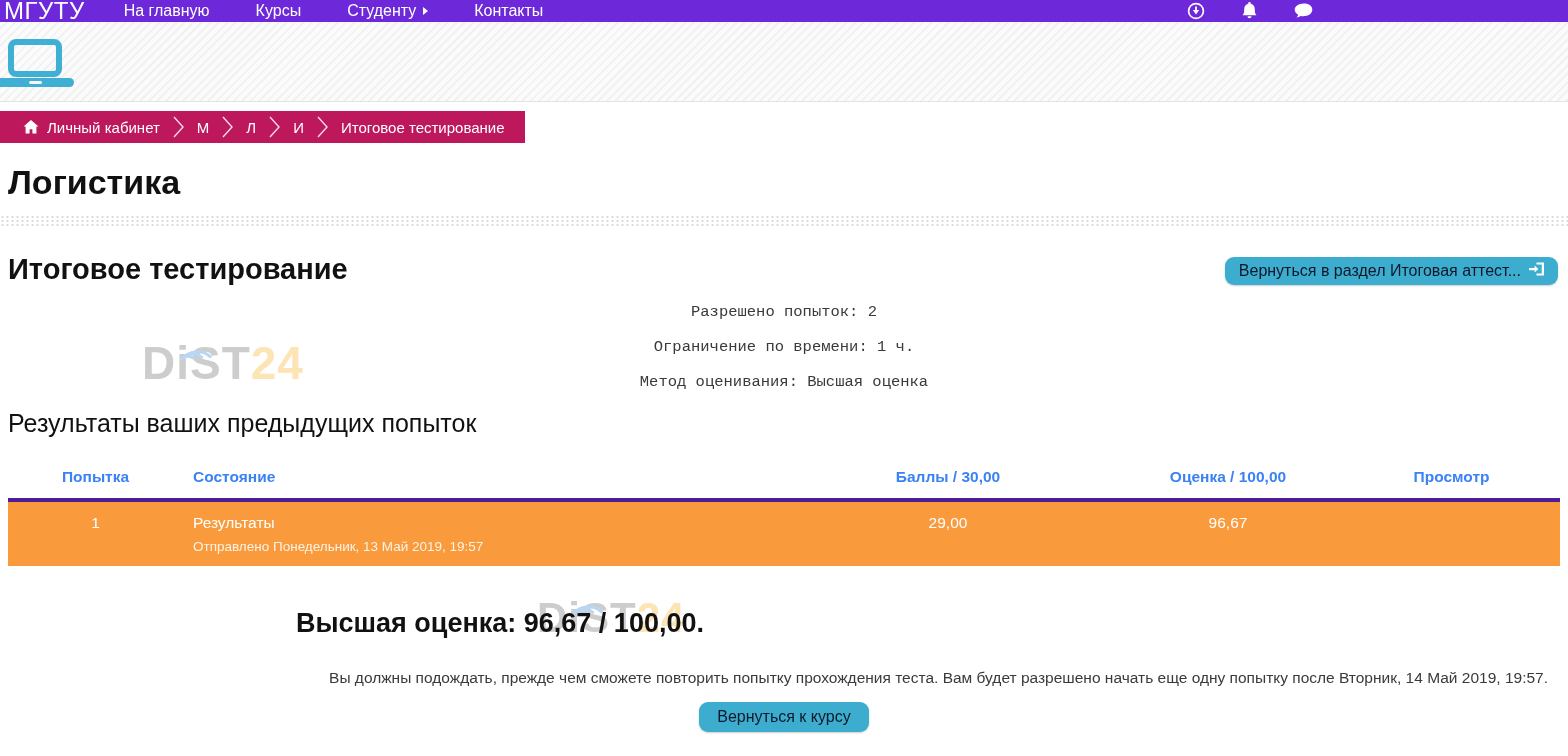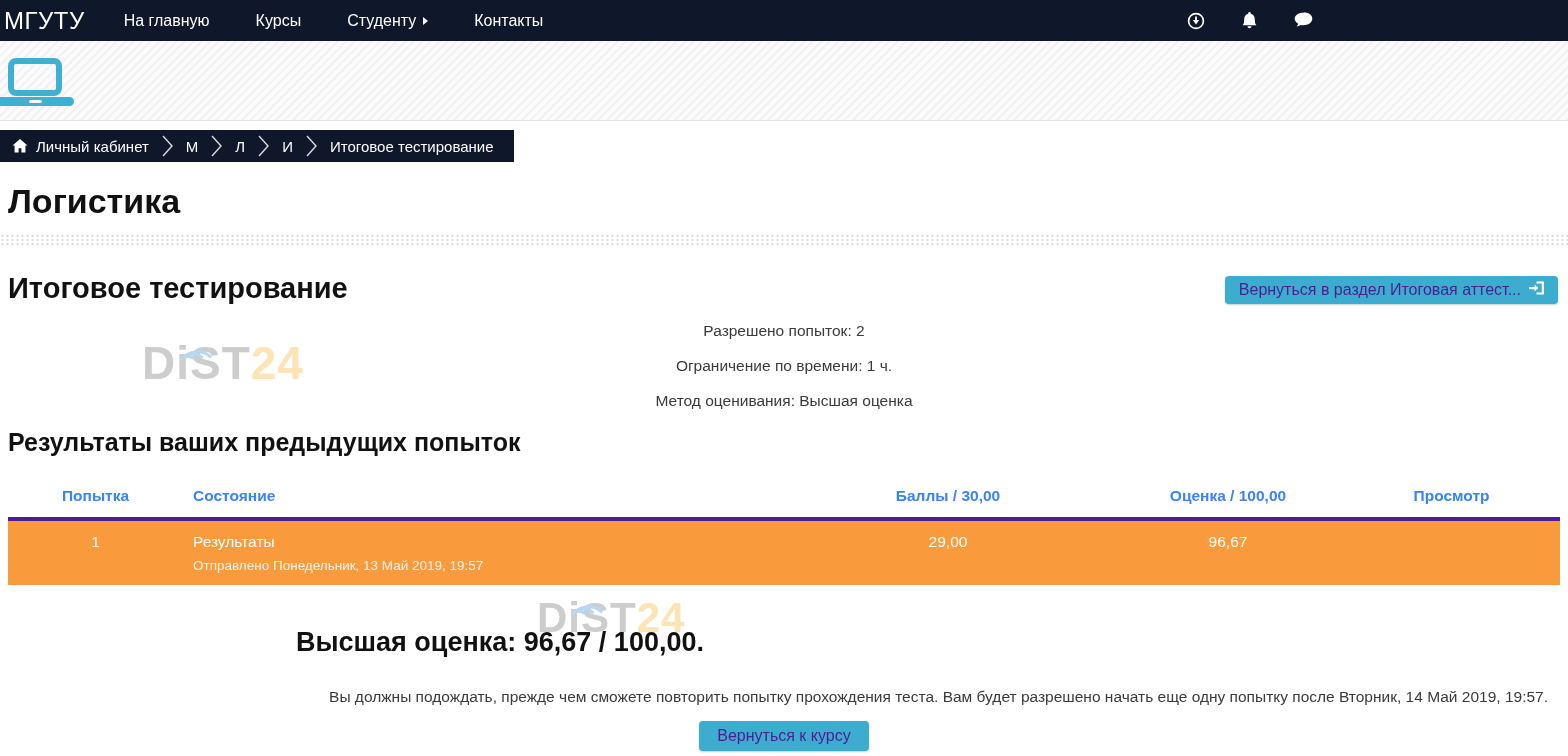--- a/index.html
+++ b/index.html
@@ -6,22 +6,22 @@
   html,body { width: 1568px; height: 756px; }
   body {
     font-family: "Liberation Sans", sans-serif;
     background: #fff;
     color: #2e2e2e;
     position: relative;
     overflow: hidden;
   }
   
   .navbar {
-    height: 41px;
-    background: #0f172a;
+    height: 22px;
+    background: #6d28d9;
     display: flex;
     align-items: center;
     color: #fff;
   }
   .brand {
     font-size: 24px;
     padding-left: 4px;
     margin-right: 16px;
     letter-spacing: 0.5px;
     white-space: nowrap;
@@ -75,24 +75,24 @@
   .laptop-base::after {
     content: ""; position: absolute; left: 29px; top: 3px;
     width: 13px; height: 3px; background: #f6f6f6; border-radius: 2px;
   }
 
   
   .breadcrumb-wrap { margin-top: 9px; }
   .breadcrumb {
     display: inline-flex;
     align-items: center;
-    background: #0f172a;
+    background: #be185d;
     color: #fff;
     height: 32px;
-    padding: 0 20px 0 12px;
+    padding: 0 20px 0 23px;
     font-size: 15px;
   }
   .breadcrumb .home-ic { display: inline-flex; margin-right: 8px; }
   .crumb { white-space: nowrap; cursor: pointer; }
   .crumb-sep { display: inline-flex; margin: 0 12px; }
 
   
   .course-title {
     font-size: 34px;
     font-weight: bold;
@@ -107,39 +107,39 @@
   }
   .section-row {
     display: flex;
     align-items: flex-start;
     margin-top: 24px;
     padding: 0 10px 0 8px;
   }
   .quiz-title { font-size: 29px; font-weight: bold; color: #111; line-height: 36px; }
   .btn {
     background: #3cadce;
-    color: #4c1d95;
+    color: #0f172a;
     border: none;
-    border-radius: 4px;
+    border-radius: 9px;
     font-family: "Liberation Sans", sans-serif;
     font-size: 16px;
     padding: 5px 14px;
     cursor: pointer;
     box-shadow: 0 1px 2px rgba(0,0,0,0.2);
     display: inline-flex;
     align-items: center;
     gap: 8px;
   }
   .btn-back-section { margin-left: auto; margin-top: 6px; }
   .quiz-info { margin-top: 16px; text-align: center; font-size: 15.5px; color: #3a3a3a; }
-  .quiz-info p { margin-bottom: 17px; }
+  .quiz-info p { margin-bottom: 17px; font-family: Liberation Mono, monospace; }
 
   .results-heading {
     font-size: 25px;
-    font-weight: bold;
+    font-weight: normal;
     color: #111;
     margin: 18px 0 0 8px;
   }
 
   
   table.attempts {
     width: 1552px;
     margin: 24px 8px 0 8px;
     border-collapse: collapse;
     table-layout: fixed;

